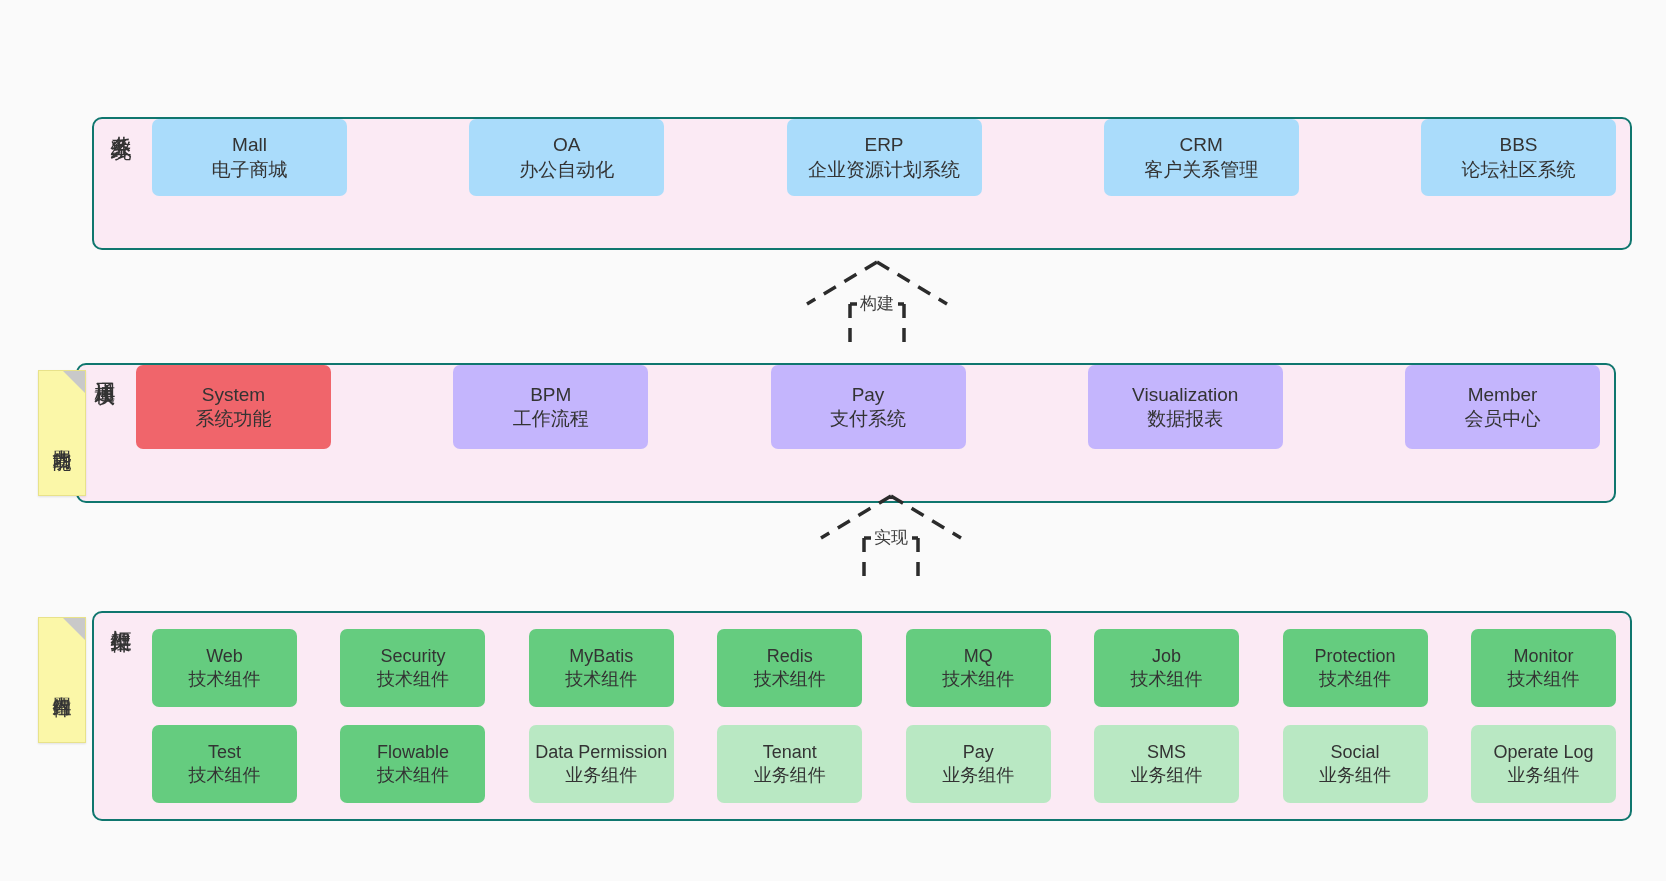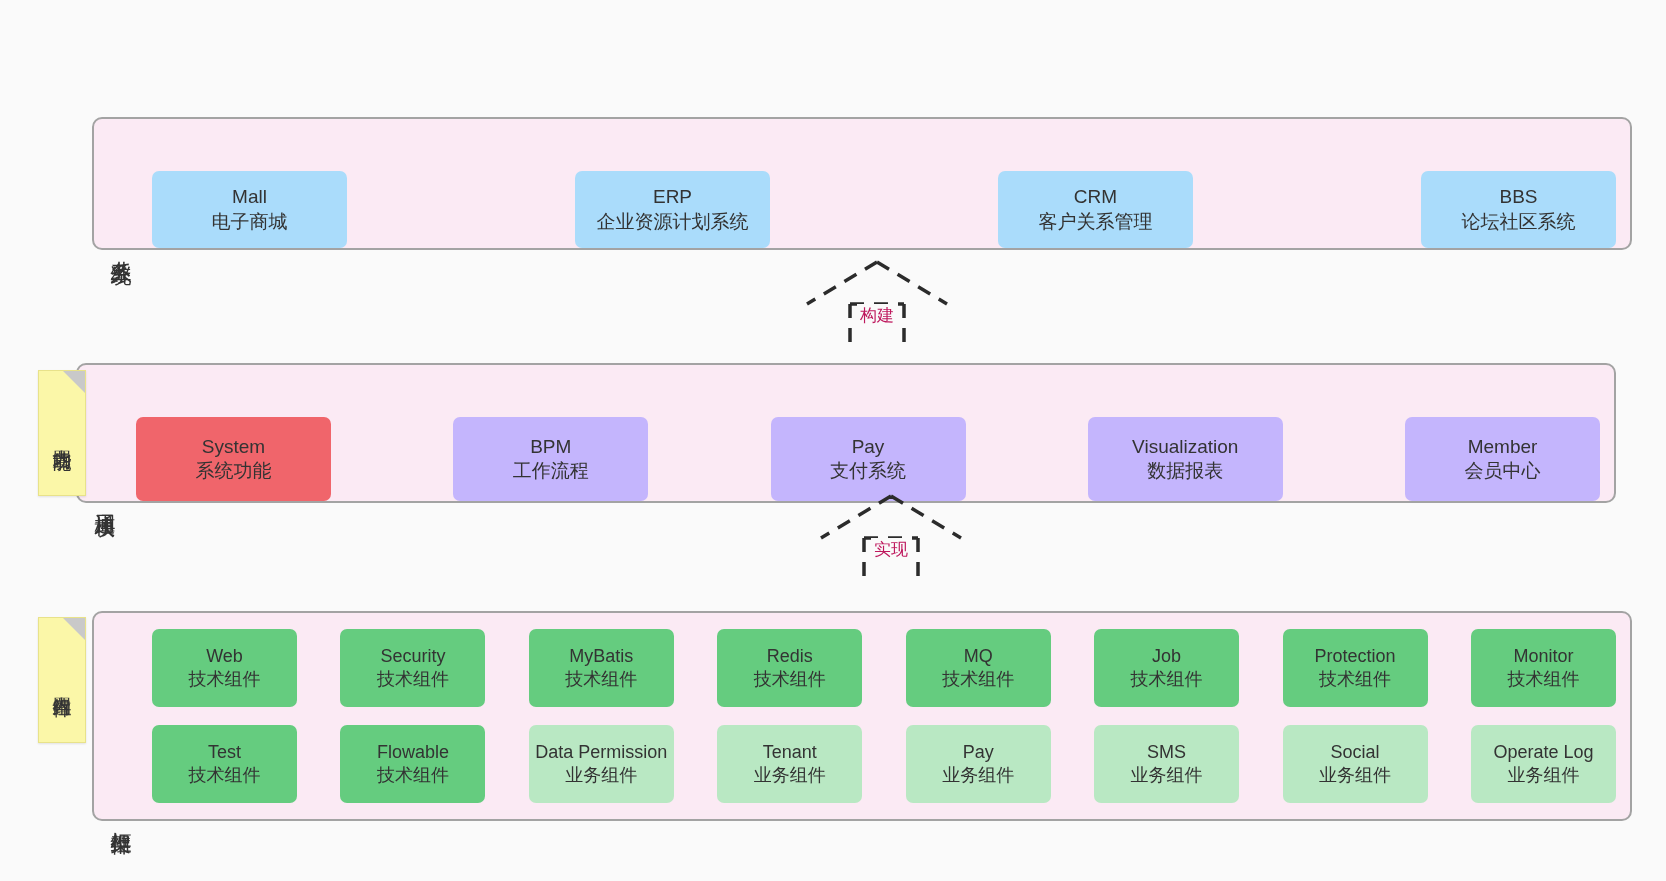--- a/index.html
+++ b/index.html
@@ -21,24 +21,24 @@
     position: absolute;
     inset: 0;
     background: #fafafa;
   }
 
   
   .layer {
     position: absolute;
     box-sizing: border-box;
     background: #fbeaf4;
-    border: 2px solid #a3a3a3;
+    border: 2px solid #0f766e;
     border-radius: 10px;
     display: flex;
-    align-items: flex-end;
+    align-items: flex-start;
   }
   .layer-title {
     flex: 0 0 auto;
     width: 42px;
     display: flex;
     align-items: center;
     justify-content: center;
     font-size: 21px;
     line-height: 1.14;
     letter-spacing: 1px;
@@ -150,40 +150,44 @@
   }
   .connector svg {
     position: absolute;
     left: 0; top: 0;
     overflow: visible;
   }
   .connector .conn-label {
     position: absolute;
     left: 50%;
     transform: translateX(-50%);
-    top: 46px;
+    top: 34px;
     font-size: 17px;
     background: #fafafa;
     padding: 0 3px;
-    color: #be185d;
+    color: #404040;
     white-space: nowrap;
     text-align: center;
   }
 </style>
 </head>
 <body>
 
 <div class="canvas">
 
   <div class="layer band-business" style="left:92px; top:117px; width:1540px; height:133px;">
     <div class="layer-title">业务系统</div>
     <div class="layer-body">
       <div class="node">
         <span class="t-en">Mall</span>
         <span class="t-cn">电子商城</span>
+      </div>
+      <div class="node">
+        <span class="t-en">OA</span>
+        <span class="t-cn">办公自动化</span>
       </div>
       <div class="node">
         <span class="t-en">ERP</span>
         <span class="t-cn">企业资源计划系统</span>
       </div>
       <div class="node">
         <span class="t-en">CRM</span>
         <span class="t-cn">客户关系管理</span>
       </div>
       <div class="node">

